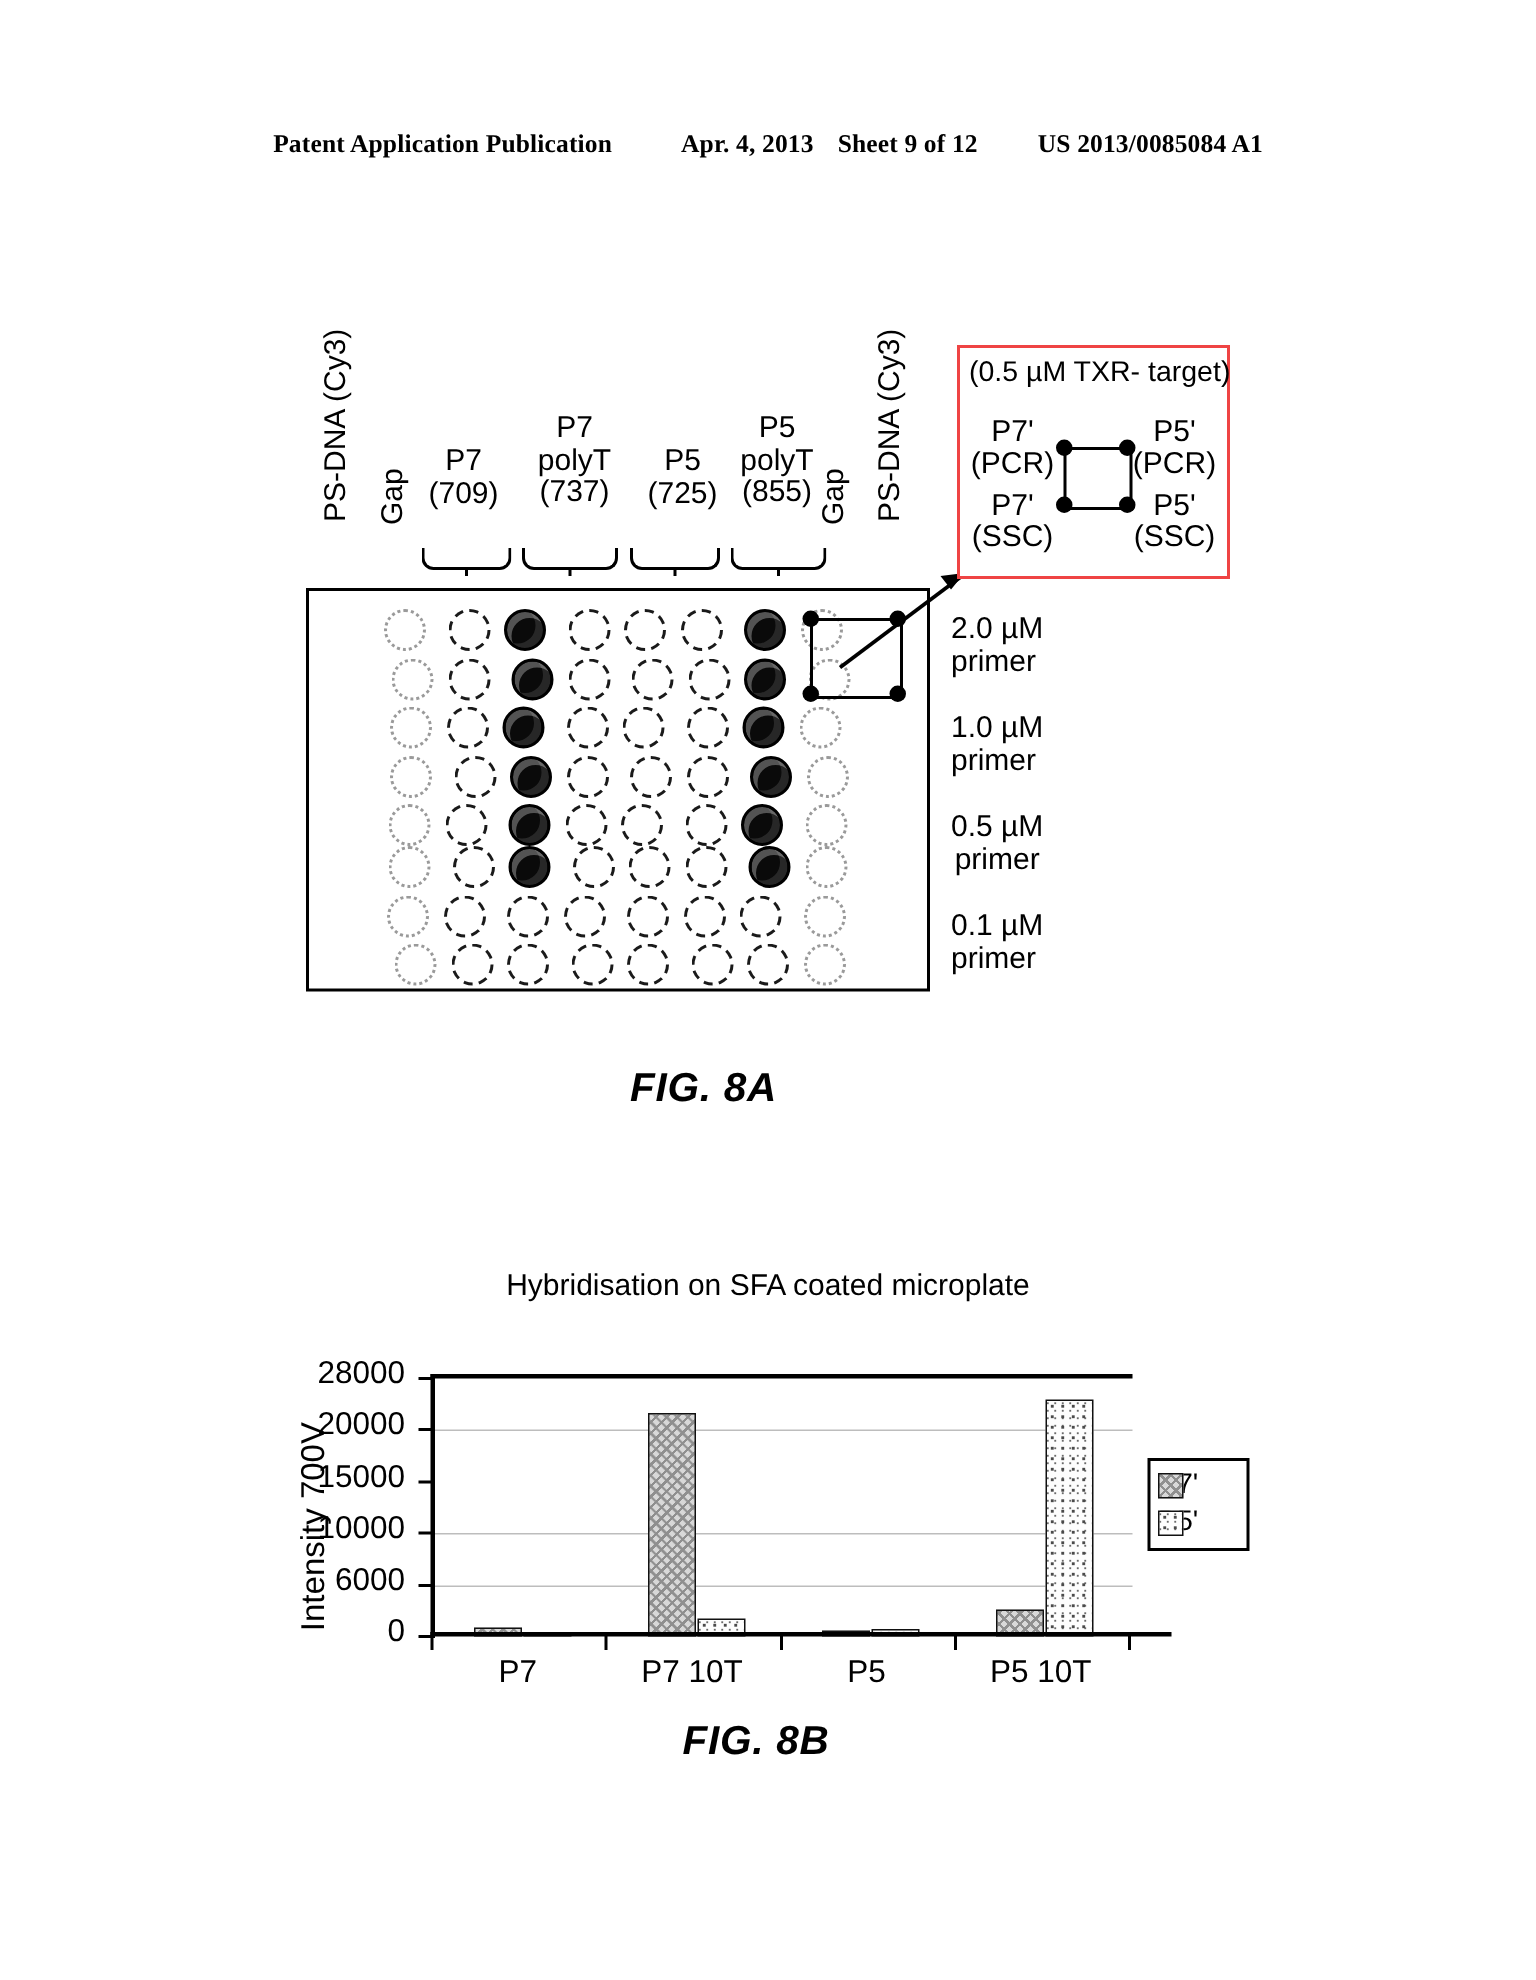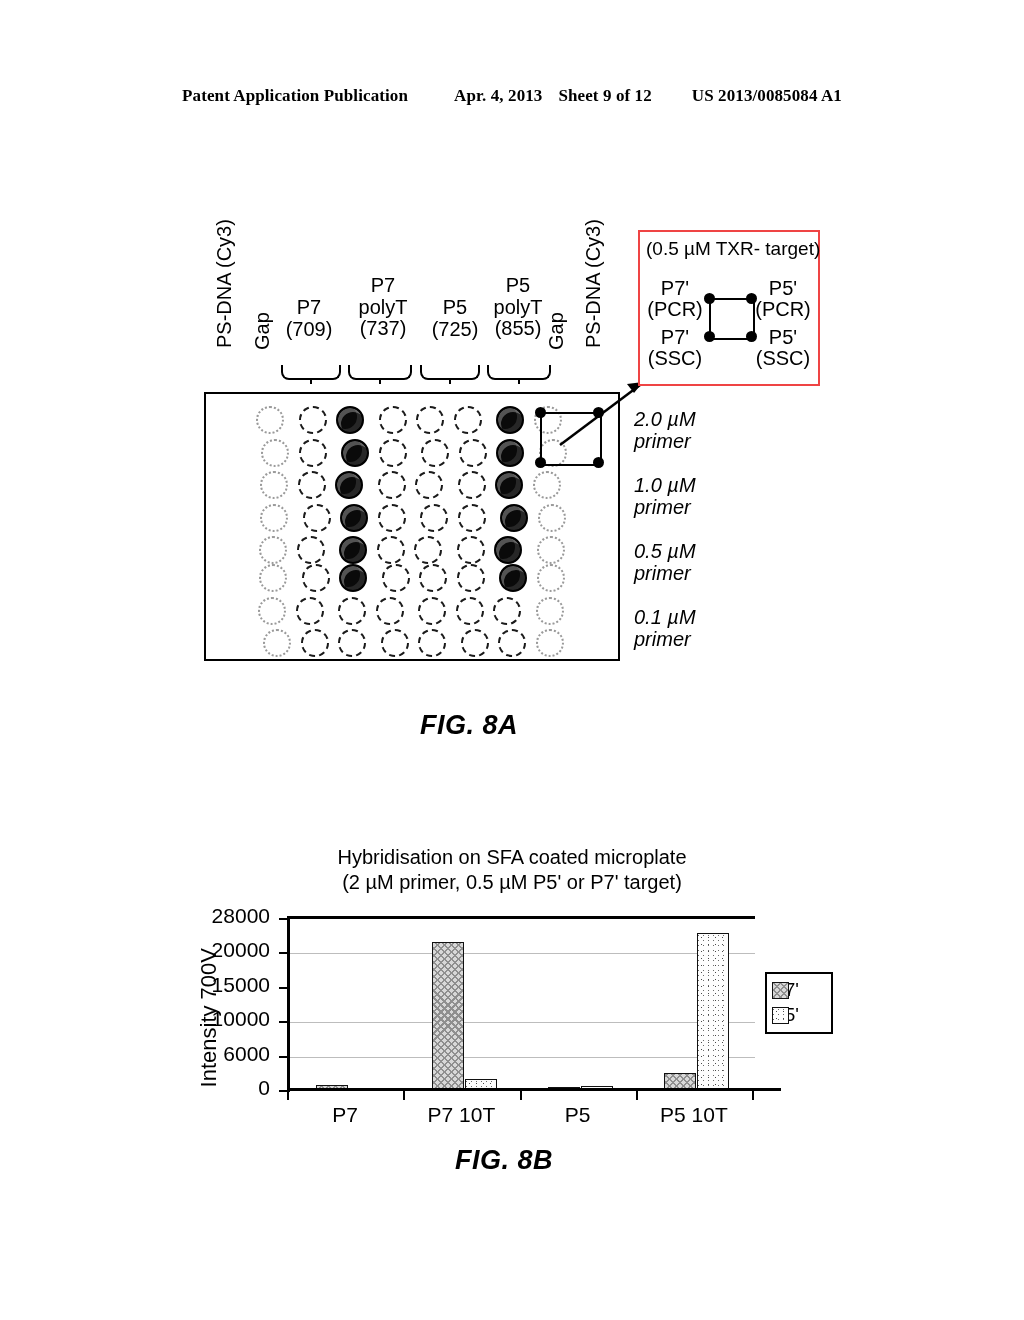--- a/index.html
+++ b/index.html
@@ -52,21 +52,21 @@
 
   
   #inset{position:absolute;left:638px;top:15px;width:178px;height:152px;
      border:2px solid #ef4444;background:#fff;}
   #inset .ititle{position:absolute;left:6px;top:6px;font-size:19px;white-space:nowrap;}
   #inset .q{position:absolute;font-size:20px;line-height:1.05;text-align:center;}
   #inset .sq{position:absolute;left:69px;top:66px;width:42px;height:38px;
      border:2px solid #000;}
   #inset .idot{position:absolute;width:11px;height:11px;border-radius:50%;background:#000;}
 
-  .rowlabel{position:absolute;font-size:20px;line-height:1.08;font-style:italic;}
+  .rowlabel{position:absolute;font-size:20px;line-height:1.08;}
 
   #cap8a{position:absolute;left:204px;top:452px;width:412px;text-align:center;
      font-size:20px;}
   #fig8a-name{position:absolute;left:420px;top:495px;font-size:27px;
      font-style:italic;font-weight:bold;letter-spacing:.5px;}
 
   
   #fig8b{position:absolute;left:0;top:845px;width:1024px;height:360px;text-decoration:underline;}
   #chart-title{position:absolute;left:262px;top:0;width:500px;text-align:center;
      font-size:20px;line-height:1.25;}
@@ -252,37 +252,36 @@
   </div>
 
   <div class="rowlabel" style="left:634px;top:194px;">
     <div>2.0 µM</div>
     <div>primer</div>
   </div>
   <div class="rowlabel" style="left:634px;top:260px;">
     <div>1.0 µM</div>
     <div>primer</div>
   </div>
-  <div class="rowlabel" style="left:634px;top:326px;">
+  <div class="rowlabel" style="left:634px;top:326px;text-align:center;">
     <div>0.5 µM</div>
     <div>primer</div>
   </div>
   <div class="rowlabel" style="left:634px;top:392px;">
     <div>0.1 µM</div>
     <div>primer</div>
   </div>
 
   <div id="fig8a-name">FIG. 8A</div>
 </div>
 
 <div id="fig8b">
 
   <div id="chart-title">
     <div>Hybridisation on SFA coated microplate</div>
-    <div>(2 µM primer, 0.5 µM P5' or P7' target)</div>
   </div>
 
   <div id="plot">
     <div id="gridlines">
         <div class="gl" style="top: 34.4px;"></div>
         <div class="gl" style="top: 103.2px;"></div>
         <div class="gl" style="top: 137.6px;"></div>
       </div>
     <div id="yticks">
         <div class="ytick" style="top: -1px;"></div>

